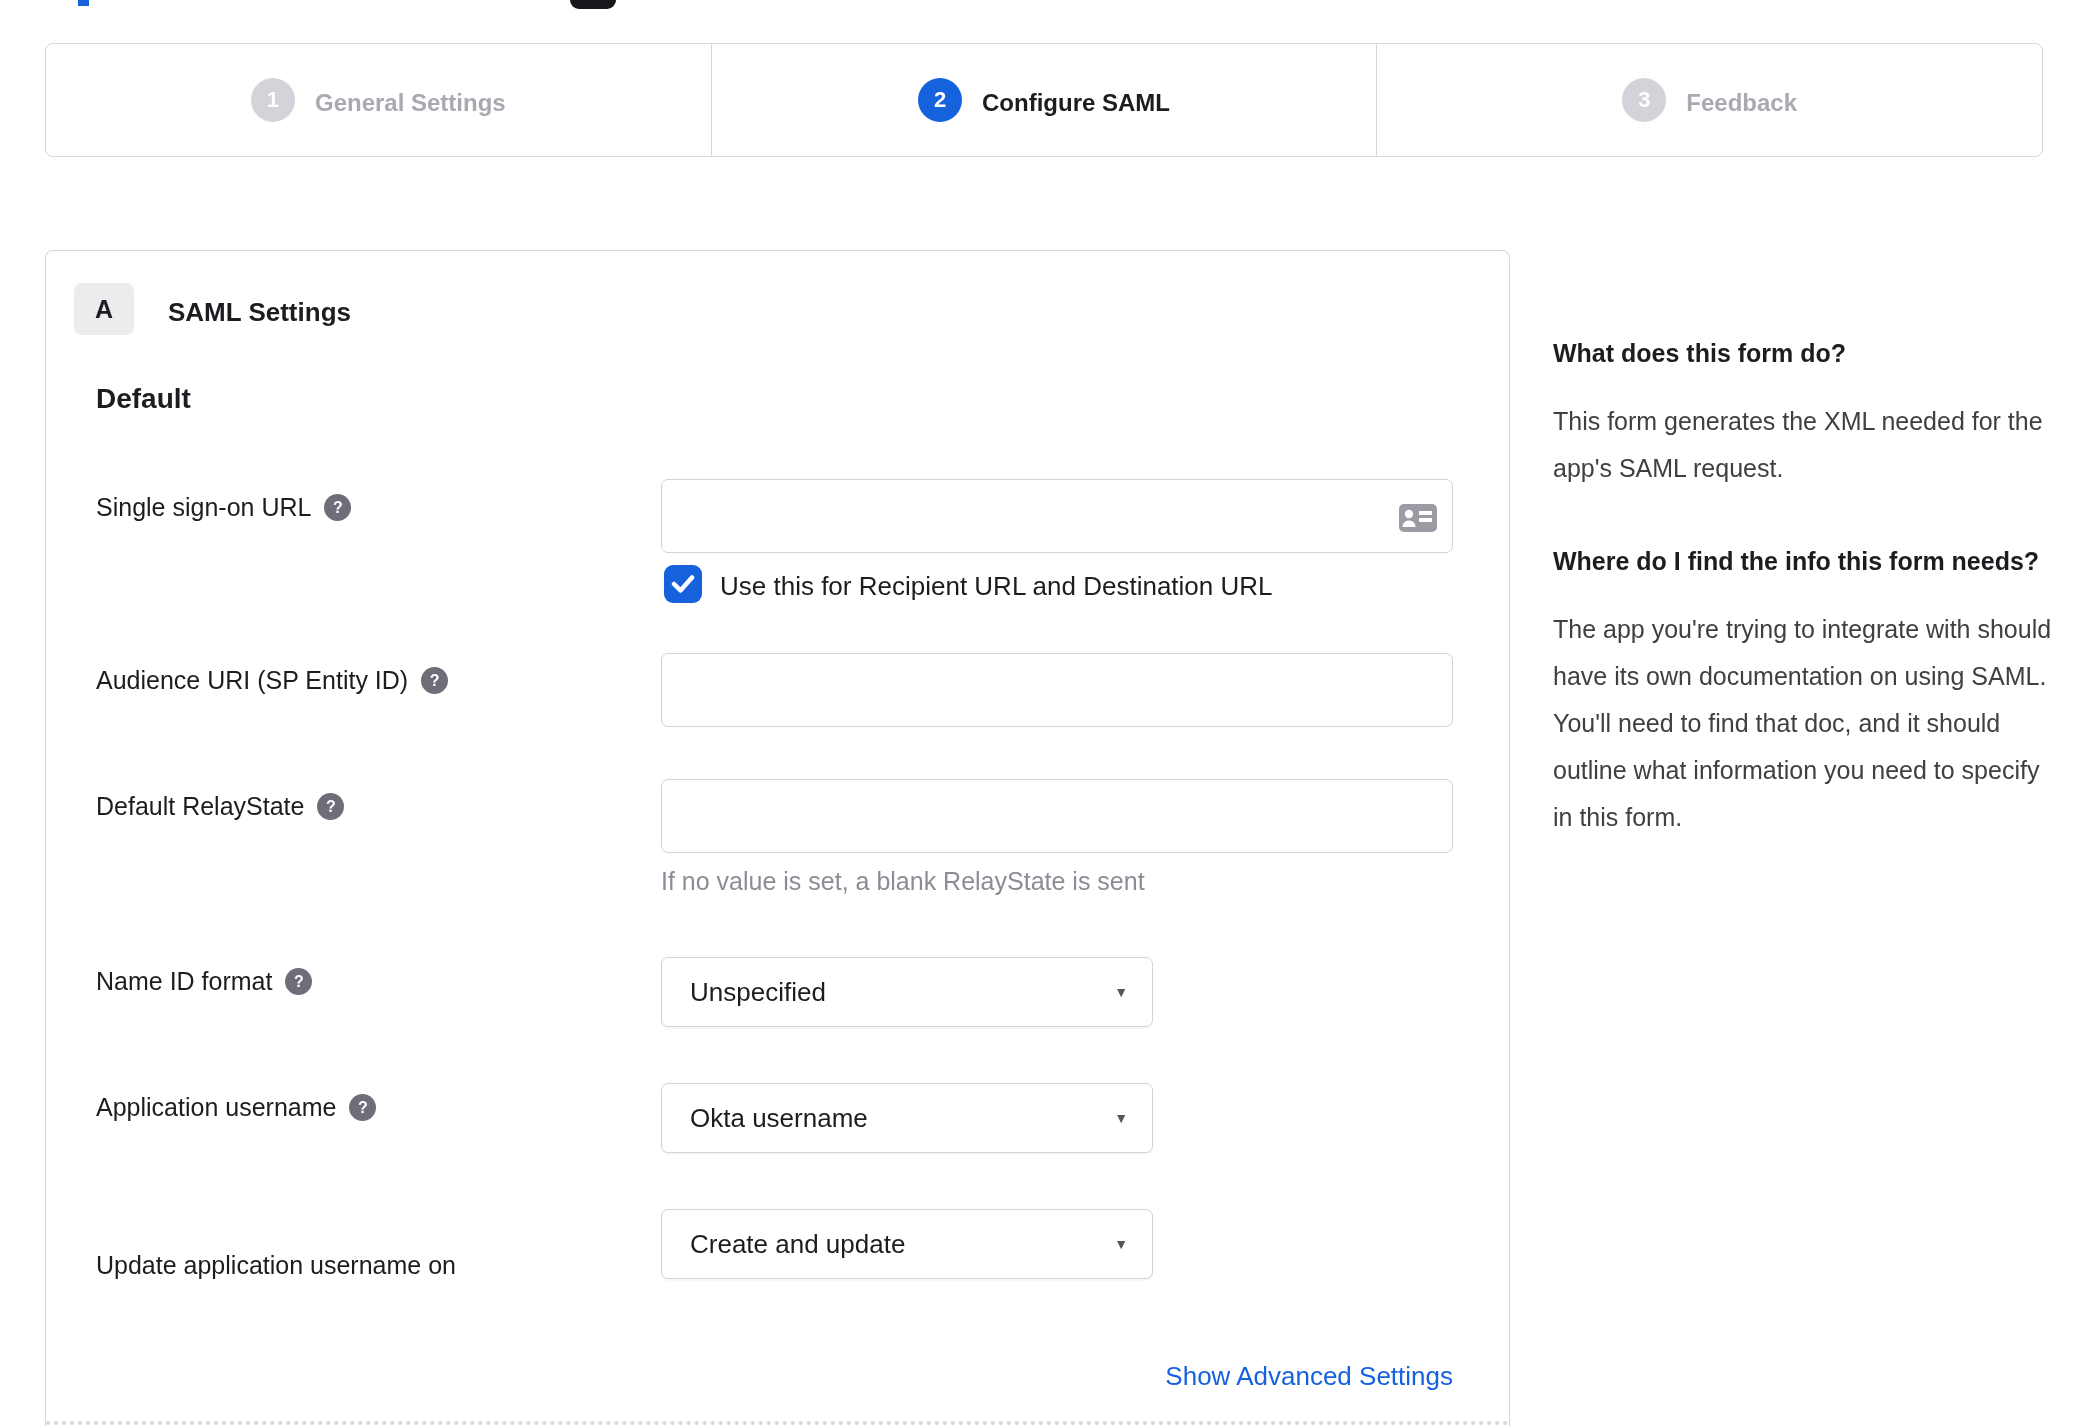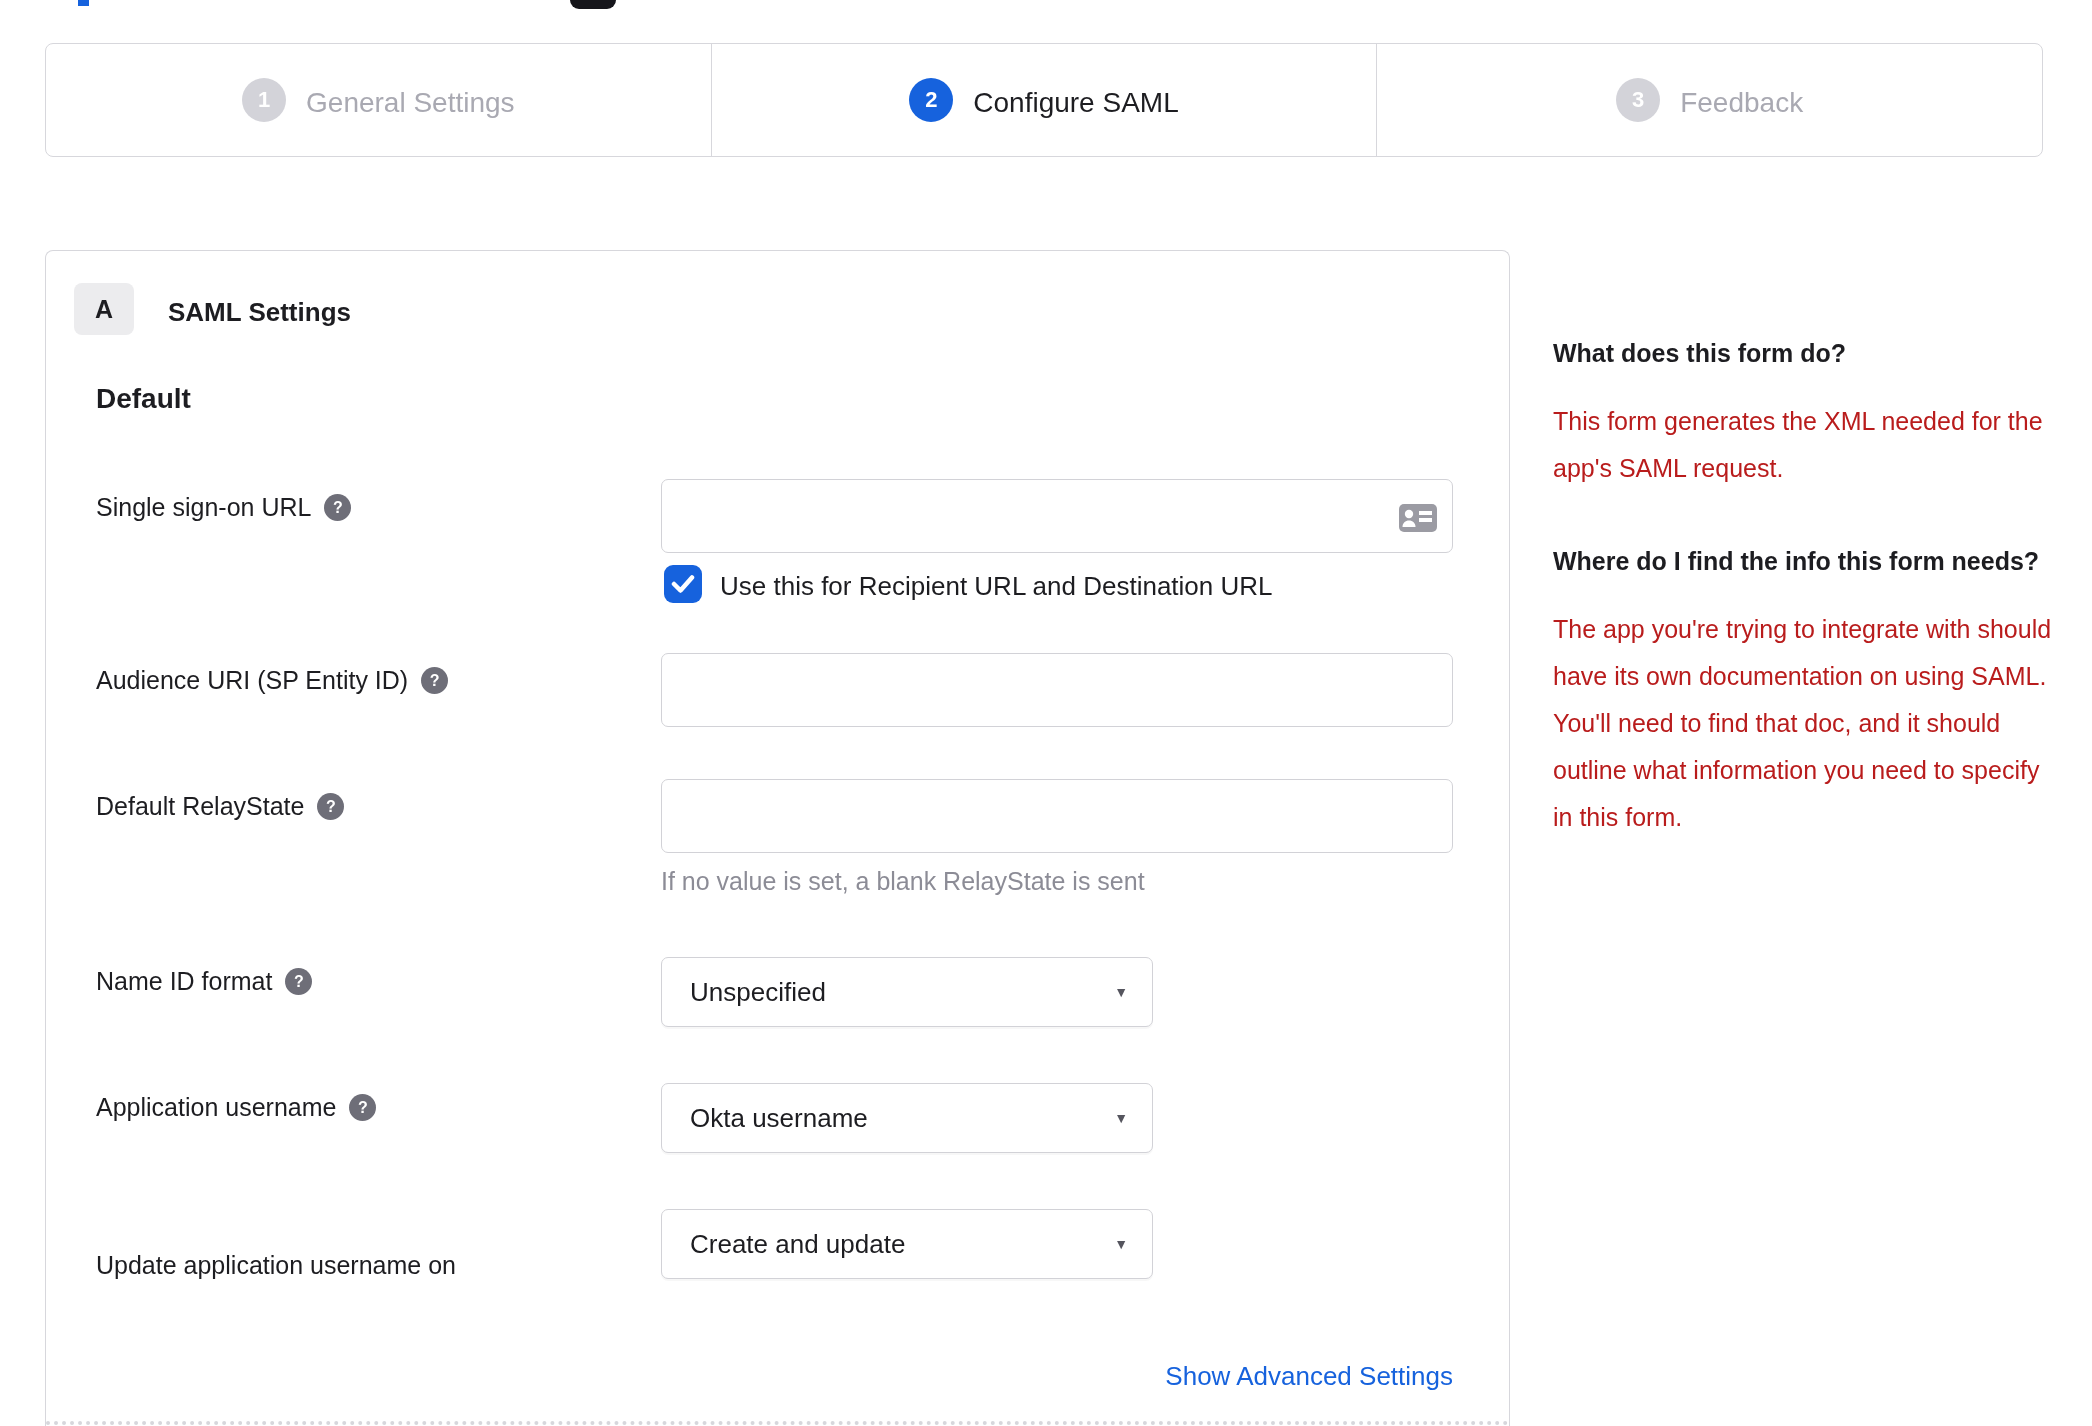--- a/index.html
+++ b/index.html
@@ -28,21 +28,21 @@
     display: flex; align-items: center; justify-content: center;
     gap: 20px; cursor: pointer; background: transparent;
   }
   .step + .step { border-left: 1px solid #d7d7dc; }
   .step-circle {
     width: 44px; height: 44px; border-radius: 50%;
     display: flex; align-items: center; justify-content: center;
     font-size: 22px; font-weight: bold; color: #ffffff;
     background: #d3d3d9; flex: 0 0 auto;
   }
-  .step-label { font-size: 28px; font-weight: normal; color: #a9a9b2; margin-top: 6px; }
+  .step-label { font-size: 24px; font-weight: bold; color: #a9a9b2; margin-top: 6px; }
   .step.active .step-circle { background: #1662dd; }
   .step.active .step-label { color: #1d1d21; }
 
   
   .card {
     position: absolute; left: 45px; top: 250px;
     width: 1465px; height: 1176px;
     border: 1px solid #d7d7dc; border-bottom: none;
     border-radius: 8px 8px 0 0; background: #ffffff;
   }
@@ -106,21 +106,21 @@
     font-size: 26px; color: #1662dd; text-decoration: none; cursor: pointer;
   }
   .dashed-divider {
     position: absolute; left: 0; top: 1170px; width: 100%;
     border-top: 4px dotted #d7d7dc;
   }
 
   
   .sidebar { position: absolute; left: 1553px; top: 330px; width: 507px; }
   .sidebar h4 { font-size: 25px; font-weight: bold; color: #1d1d21; line-height: 46px; margin-bottom: 22px; }
-  .sidebar p  { font-size: 25px; color: #b91c1c; line-height: 47px; margin-bottom: 46px; }
+  .sidebar p  { font-size: 25px; color: #404040; line-height: 47px; margin-bottom: 46px; }
 </style>
 </head>
 <body>
 
 <div class="frag-blue"></div>
 <div class="frag-dark"></div>
 
 <div class="stepper">
   <div class="step">
     <span class="step-circle">1</span>

